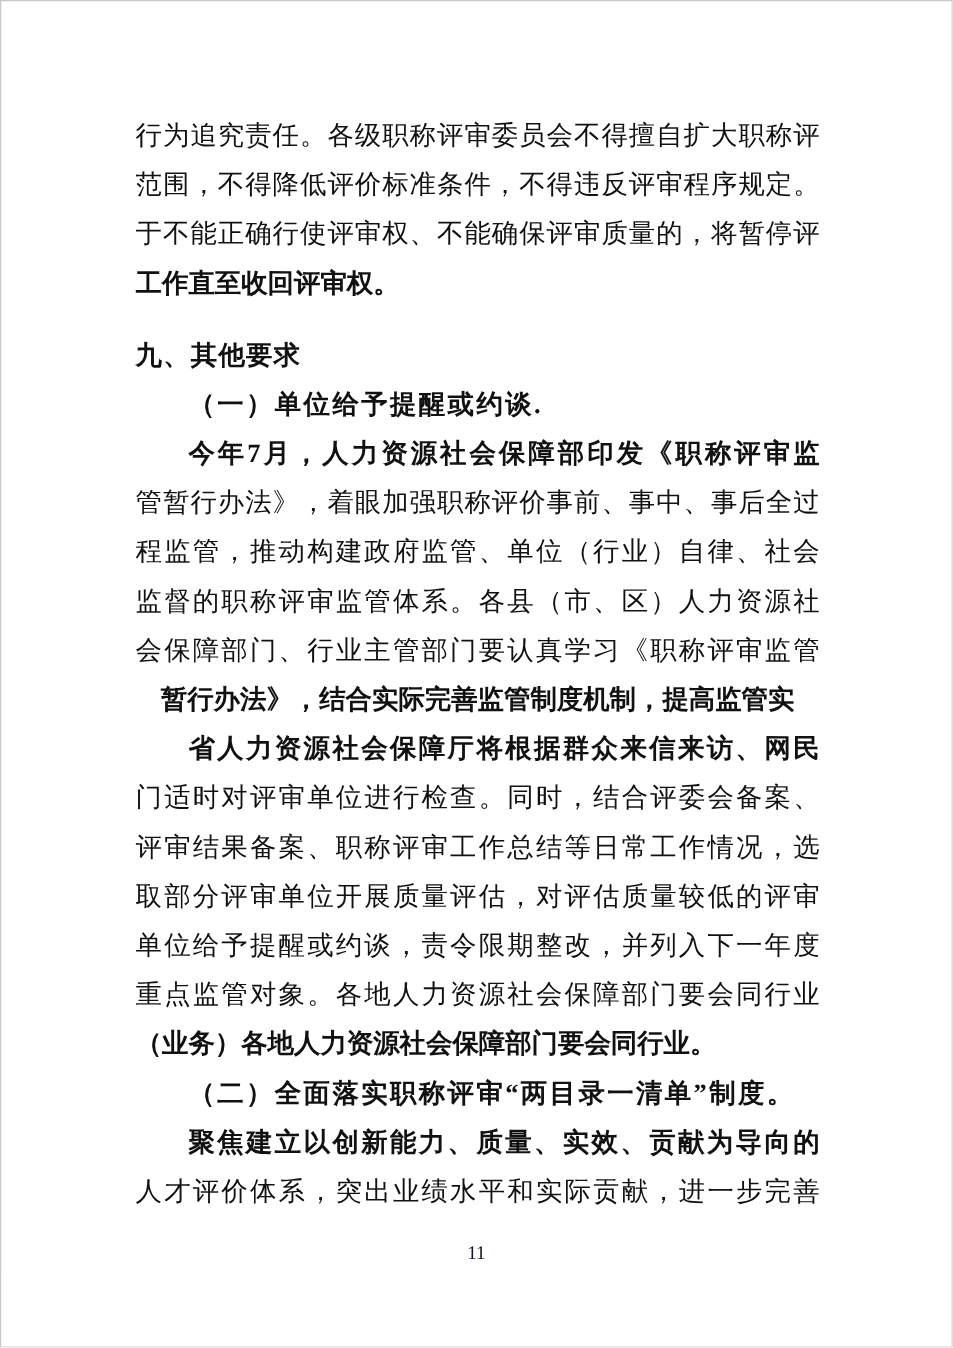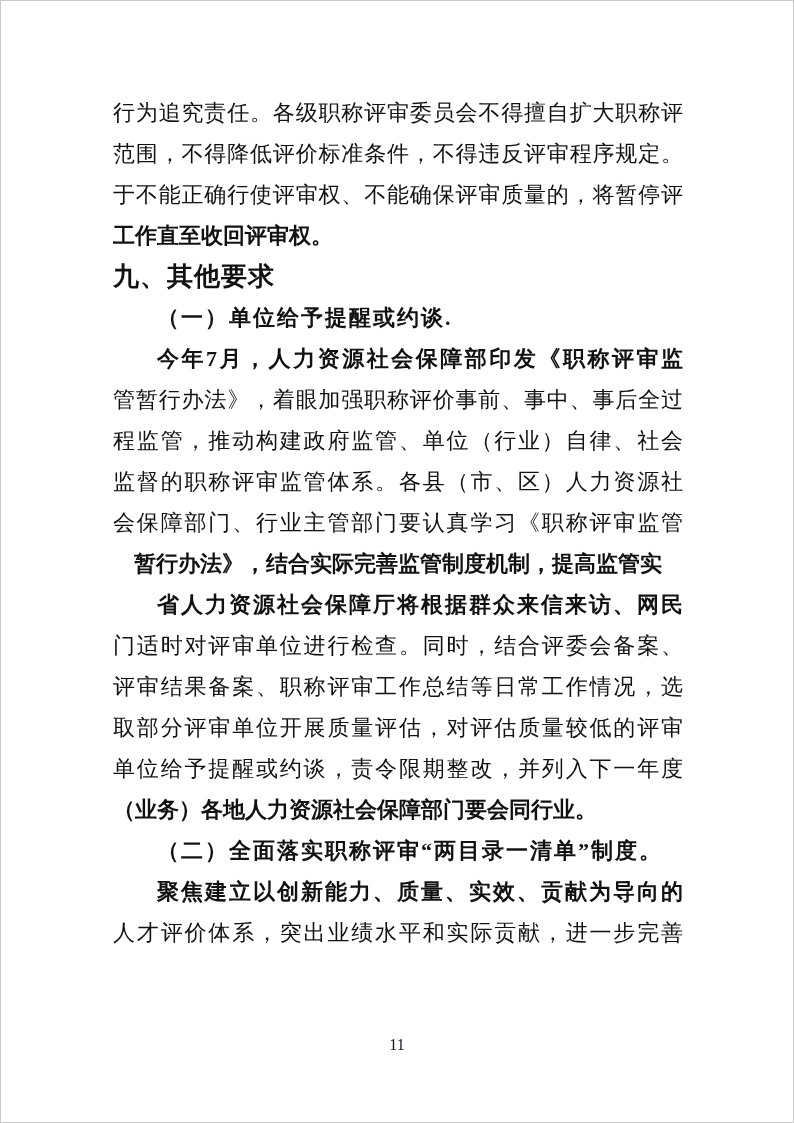--- a/index.html
+++ b/index.html
@@ -42,24 +42,25 @@
   }
   .line.last {
     text-align: center;
     text-align-last: left;
     font-weight: bold;
   }
   
   .heading1 {
     height: 41px;
     line-height: 41px;
-    font-size: 26px;
+    font-size: 22px;
     font-family: "Liberation Sans", "DejaVu Sans", sans-serif;
     font-weight: 600;
     letter-spacing: 1px;
+    margin-top: 19px;
   }
   
   .heading2 {
     height: 41px;
     line-height: 41px;
     font-size: 22px;
     font-weight: 700;
     letter-spacing: 2px;
     text-indent: 2em;
   }
@@ -94,20 +95,21 @@
         <div class="line">监督的职称评审监管体系。各县（市、区）人力资源社</div>
         <div class="line">会保障部门、行业主管部门要认真学习《职称评审监管</div>
         <div class="line last">暂行办法》，结合实际完善监管制度机制，提高监管实效。</div>
       </div>
       <div class="block body">
         <div class="line indent">省人力资源社会保障厅将根据群众来信来访、网民</div>
         <div class="line">门适时对评审单位进行检查。同时，结合评委会备案、</div>
         <div class="line">评审结果备案、职称评审工作总结等日常工作情况，选</div>
         <div class="line">取部分评审单位开展质量评估，对评估质量较低的评审</div>
         <div class="line">单位给予提醒或约谈，责令限期整改，并列入下一年度</div>
+        <div class="line">重点监管对象。各地人力资源社会保障部门要会同行业</div>
         <div class="line last">（业务）各地人力资源社会保障部门要会同行业。</div>
       </div>
       <div class="block heading2">（二）全面落实职称评审“两目录一清单”制度。</div>
       <div class="block body">
         <div class="line indent">聚焦建立以创新能力、质量、实效、贡献为导向的</div>
         <div class="line">人才评价体系，突出业绩水平和实际贡献，进一步完善</div>
       </div>
     </div>
   <div class="page-number">11</div>
 </div>

